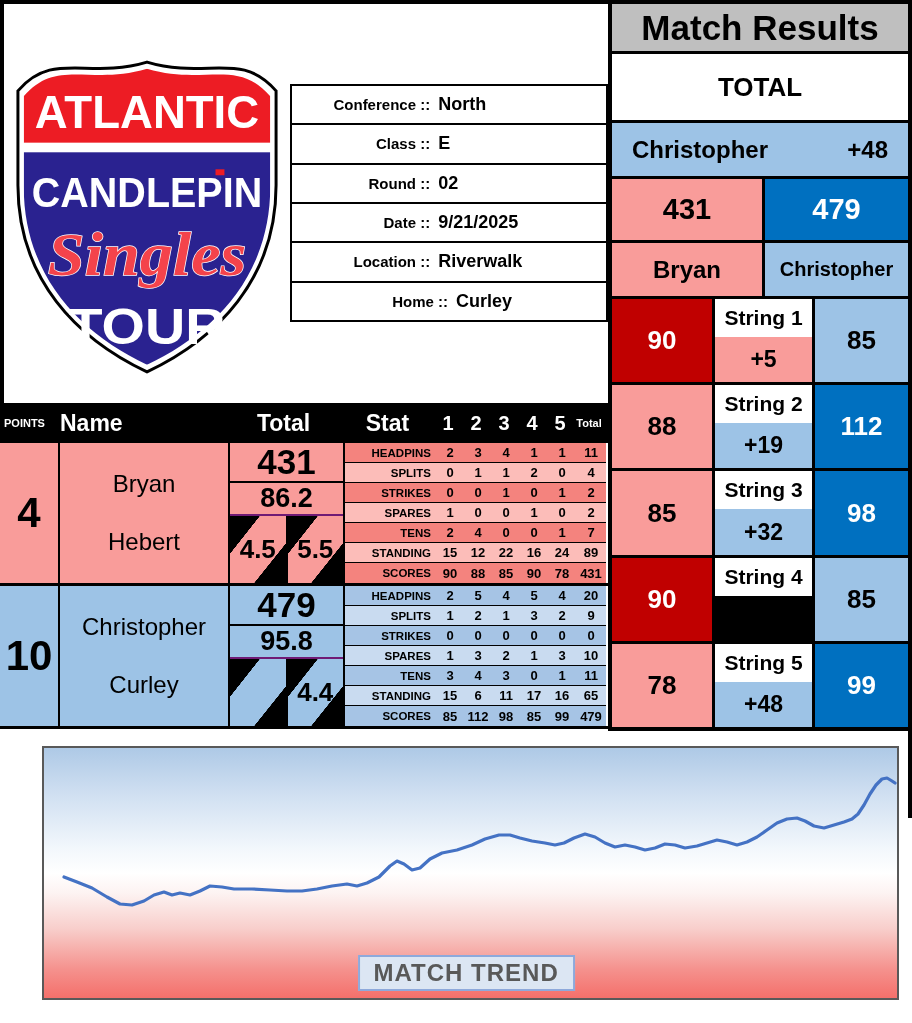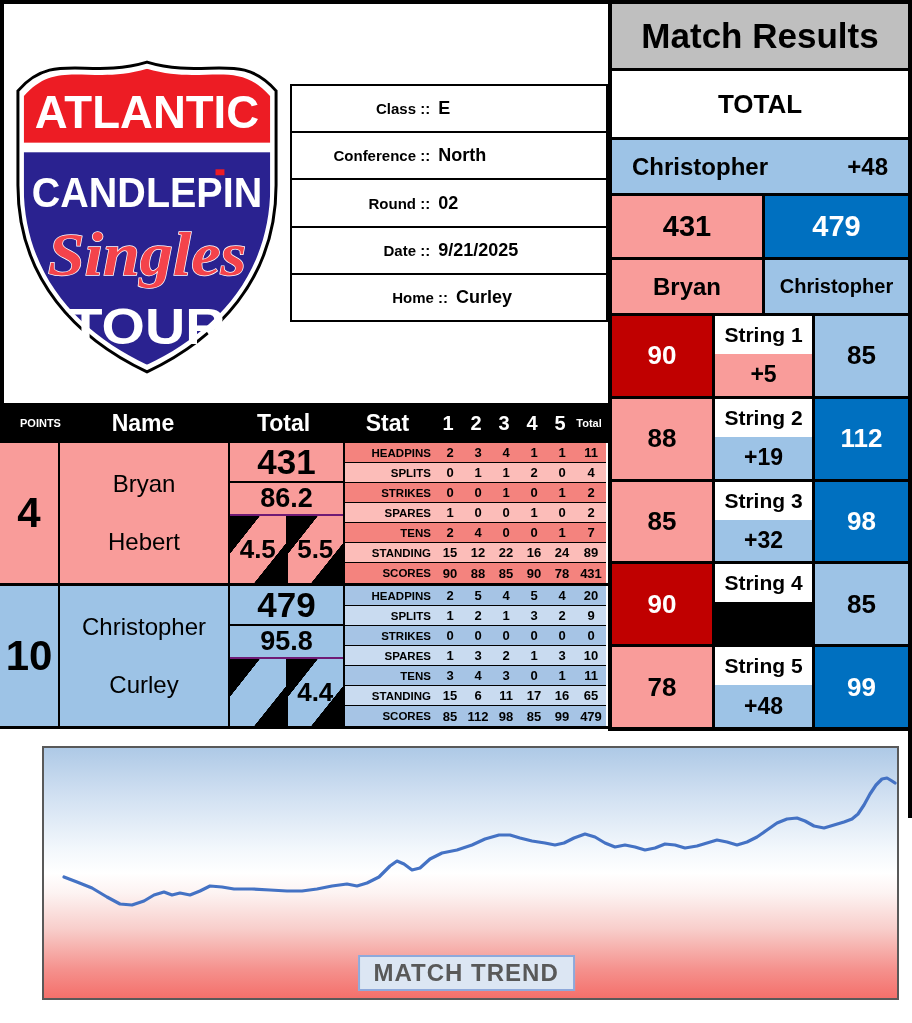--- a/index.html
+++ b/index.html
@@ -18,21 +18,21 @@
   .info-table{position:absolute;left:290px;top:84px;width:318px;height:238px;
               border:2px solid #000;background:#fff;display:flex;flex-direction:column;box-sizing:border-box;}
   .info-row{flex:1;display:flex;align-items:center;border-bottom:2px solid #000;}
   .info-row:last-child{border-bottom:none;padding-left:32px;}
   .info-label{width:44%;text-align:right;font-weight:bold;font-size:15px;}
   .info-value{flex:1;text-align:left;font-weight:bold;font-size:18px;margin-left:8px;}
 
   
   .results-panel{position:absolute;left:608px;top:0;width:304px;height:731px;background:#000;
                  box-sizing:border-box;padding:4px;display:flex;flex-direction:column;gap:3px;}
-  .mr-title{height:64px;background:#bfbfbf;display:flex;align-items:center;justify-content:center;
+  .mr-title{height:47px;background:#bfbfbf;display:flex;align-items:center;justify-content:center;
             font-size:35px;font-weight:bold;}
   .mr-total{height:66px;background:#fff;display:flex;align-items:center;justify-content:center;
             font-size:26px;font-weight:bold;}
   .mr-leader{height:53px;display:flex;align-items:center;justify-content:space-between;
              padding:0 20px;font-size:24px;font-weight:bold;}
   .mr-scores{height:61px;display:flex;gap:3px;}
   .mr-scores .cell-l{width:150px;}
   .mr-scores .cell-r{flex:1;}
   .mr-scores div{display:flex;align-items:center;justify-content:center;font-size:29px;font-weight:bold;}
   .mr-names{height:53px;display:flex;gap:3px;}
@@ -49,22 +49,22 @@
   .str-home{flex:1;display:flex;align-items:center;justify-content:center;font-size:26px;font-weight:bold;}
 
   .c-pink{background:#f99c9a;color:#000;}
   .c-lblue{background:#9dc3e6;color:#000;}
   .c-dred{background:#c00000;color:#fff;}
   .c-dblue{background:#0070c0;color:#fff;}
 
   
   .score-table{position:absolute;left:0;top:403px;width:608px;background:#fff;}
   .st-header{height:40px;background:#000;color:#fff;display:flex;align-items:center;}
-  .h-points{width:60px;font-size:11px;font-weight:bold;padding-left:20px;box-sizing:border-box;}
-  .h-name{width:166px;text-align:center;font-size:23px;font-weight:bold;}
+  .h-points{width:60px;font-size:11px;font-weight:bold;padding-left:4px;box-sizing:border-box;}
+  .h-name{width:166px;text-align:left;font-size:23px;font-weight:bold;}
   .h-total{width:115px;text-align:center;font-size:23px;font-weight:bold;}
   .h-stat{width:93px;text-align:center;font-size:23px;font-weight:bold;}
   .h-g{width:28px;text-align:center;font-size:20px;font-weight:bold;}
   .h-tot2{width:30px;text-align:center;font-size:11px;font-weight:bold;}
 
   .player-block{height:140px;display:flex;border-bottom:3px solid #000;box-sizing:content-box;}
   .pt-cell{width:60px;display:flex;align-items:center;justify-content:center;
            font-size:42px;font-weight:bold;border-right:2px solid #000;box-sizing:border-box;}
   .name-cell{width:170px;display:flex;flex-direction:column;justify-content:space-around;
              align-items:center;padding:12px 0;box-sizing:border-box;font-size:24px;
@@ -127,39 +127,43 @@
     </g>
     <text x="140" y="92" text-anchor="middle" font-family="Liberation Sans, sans-serif" font-weight="bold" font-size="46" fill="#ffffff" textLength="226" lengthAdjust="spacingAndGlyphs">ATLANTIC</text>
     <text x="140" y="172" text-anchor="middle" font-family="Liberation Sans, sans-serif" font-weight="bold" font-size="42" fill="#ffffff" textLength="232" lengthAdjust="spacingAndGlyphs">CANDLEPIN</text>
     <rect x="209" y="134" width="9" height="6" fill="#ed1c24"></rect>
     <text x="140" y="240" text-anchor="middle" font-family="Liberation Serif, serif" font-style="italic" font-weight="bold" font-size="62" fill="#f4434b" stroke="#ffffff" stroke-width="1.4" paint-order="stroke" textLength="200" lengthAdjust="spacingAndGlyphs">Singles</text>
     <text x="140" y="310" text-anchor="middle" font-family="Liberation Sans, sans-serif" font-weight="bold" font-size="50" fill="#ffffff" textLength="158" lengthAdjust="spacingAndGlyphs">TOUR</text>
   </svg>
 
   <div class="info-table">
     <div class="info-row">
+      <span class="info-label">Conference ::</span>
+      <span class="info-value">North</span>
+    </div>
+
+    <div class="info-row">
       <span class="info-label">Class ::</span>
       <span class="info-value">E</span>
     </div>
 
     <div class="info-row">
-      <span class="info-label">Conference ::</span>
-      <span class="info-value">North</span>
-    </div>
-
-    <div class="info-row">
       <span class="info-label">Round ::</span>
       <span class="info-value">02</span>
     </div>
 
     <div class="info-row">
       <span class="info-label">Date ::</span>
       <span class="info-value">9/21/2025</span>
     </div>
 
+    <div class="info-row">
+      <span class="info-label">Location ::</span>
+      <span class="info-value">Riverwalk</span>
+    </div>
 
     <div class="info-row">
       <span class="info-label">Home ::</span>
       <span class="info-value">Curley</span>
     </div>
   </div>
 
   <div class="results-panel">
     <div class="mr-title">Match Results</div>
     <div class="mr-total">TOTAL</div>

